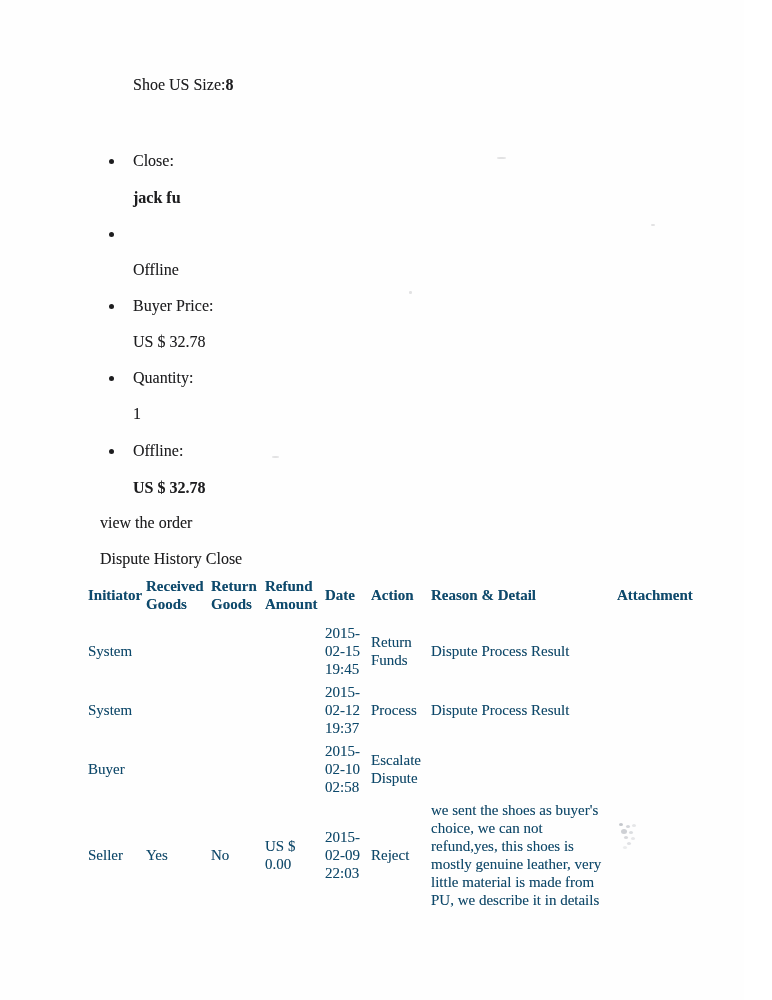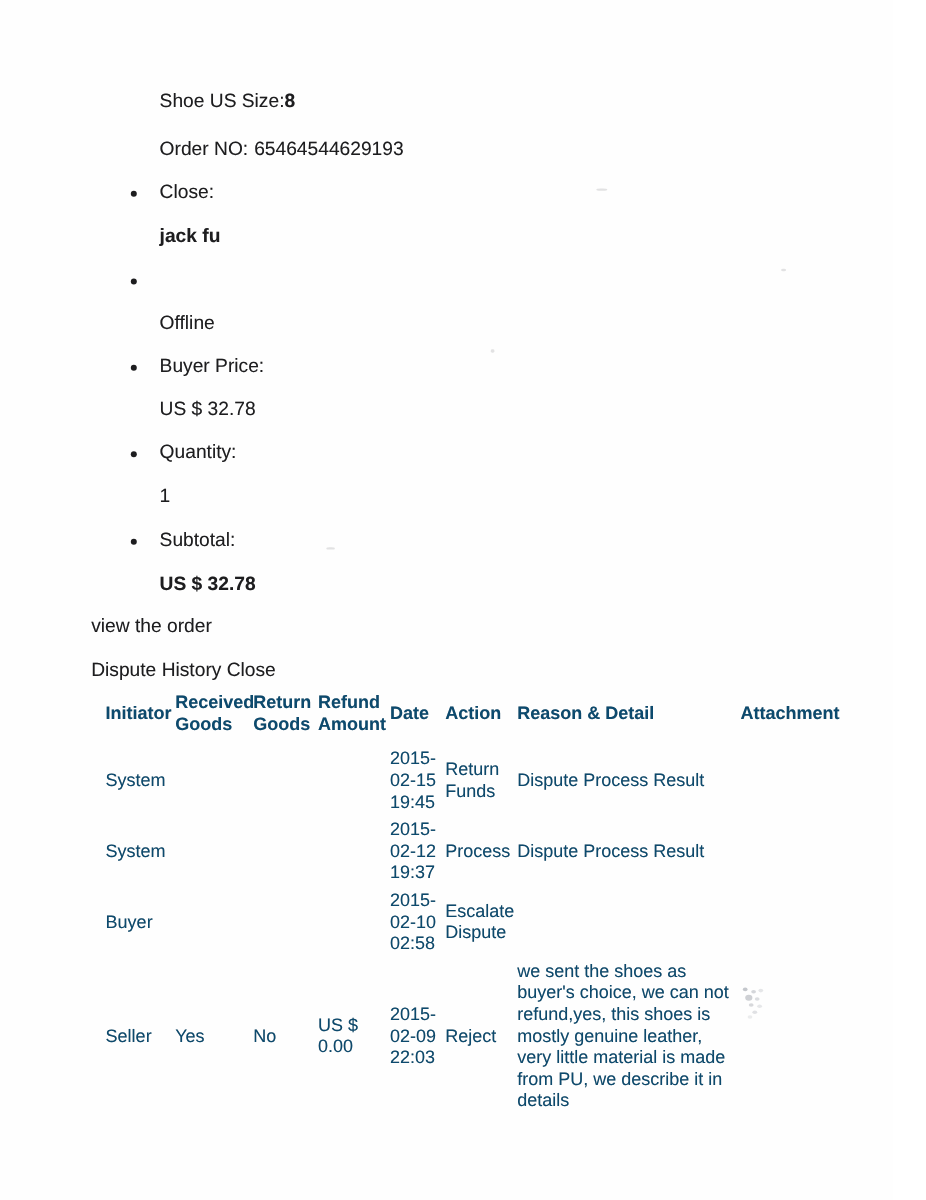--- a/index.html
+++ b/index.html
@@ -1,33 +1,33 @@
 <!DOCTYPE html>
 <html><head>
 <meta charset="utf-8">
 <style>
   html, body { margin: 0; padding: 0; background: #ffffff; }
   .doc {
     position: relative;
     width: 744px;
     height: 1000px;
     background: #fefefe;
-    font-family: Liberation Sans, sans-serif;
+    font-family: Liberation Serif, serif;
     color: #1d1d1f;
     overflow: hidden;
     text-shadow: 0 0 0.5px rgba(40,40,40,0.35);
   }
   .line {
     position: absolute;
     left: 133px;
     font-size: 16px;
     line-height: 20px;
     white-space: nowrap;
   }
-  .line.flush { left: 76px; }
+  .line.flush { left: 100px; }
   .b { font-weight: bold; }
   .gap { margin-left: 5px; }
   .bullet {
     position: absolute;
     left: -24px;
     top: 8px;
     width: 5px;
     height: 5px;
     border-radius: 50%;
     background: #1d1d1f;
@@ -90,41 +90,40 @@
   .speck3 { left: 272px; top: 456px; width: 7px; height: 2px; }
   .speck4 { left: 409px; top: 291px; width: 3px; height: 3px; }
 </style>
 </head>
 <body>
 
 <div class="doc">
 
   <div class="line" style="top:75px"><span>Shoe US Size:</span><span class="b">8</span></div>
 
-  <div class="line" style="top:115px"><span>Order NO:</span><span class="gap">65464544629193</span></div>
 
   <div class="line" style="top:151px"><span class="bullet"></span><span>Close:</span></div>
 
   <div class="line b" style="top:188px">jack fu</div>
 
   <div class="line" style="top:224px">
       <span class="bullet"></span>
     </div>
 
   <div class="line" style="top:260px">Offline</div>
 
   <div class="line" style="top:296px"><span class="bullet"></span><span>Buyer Price:</span></div>
 
   <div class="line" style="top:332px">US $ 32.78</div>
 
   <div class="line" style="top:368px"><span class="bullet"></span><span>Quantity:</span></div>
 
   <div class="line" style="top:404px">1</div>
 
-  <div class="line" style="top:441px"><span class="bullet"></span><span>Subtotal:</span></div>
+  <div class="line" style="top:441px"><span class="bullet"></span><span>Offline:</span></div>
 
   <div class="line b" style="top:478px">US $ 32.78</div>
 
   <div class="line flush" style="top:513px">view the order</div>
 
   <div class="line flush" style="top:549px">Dispute History Close</div>
 
   <table class="dispute">
     <colgroup>
       <col class="c-initiator">

